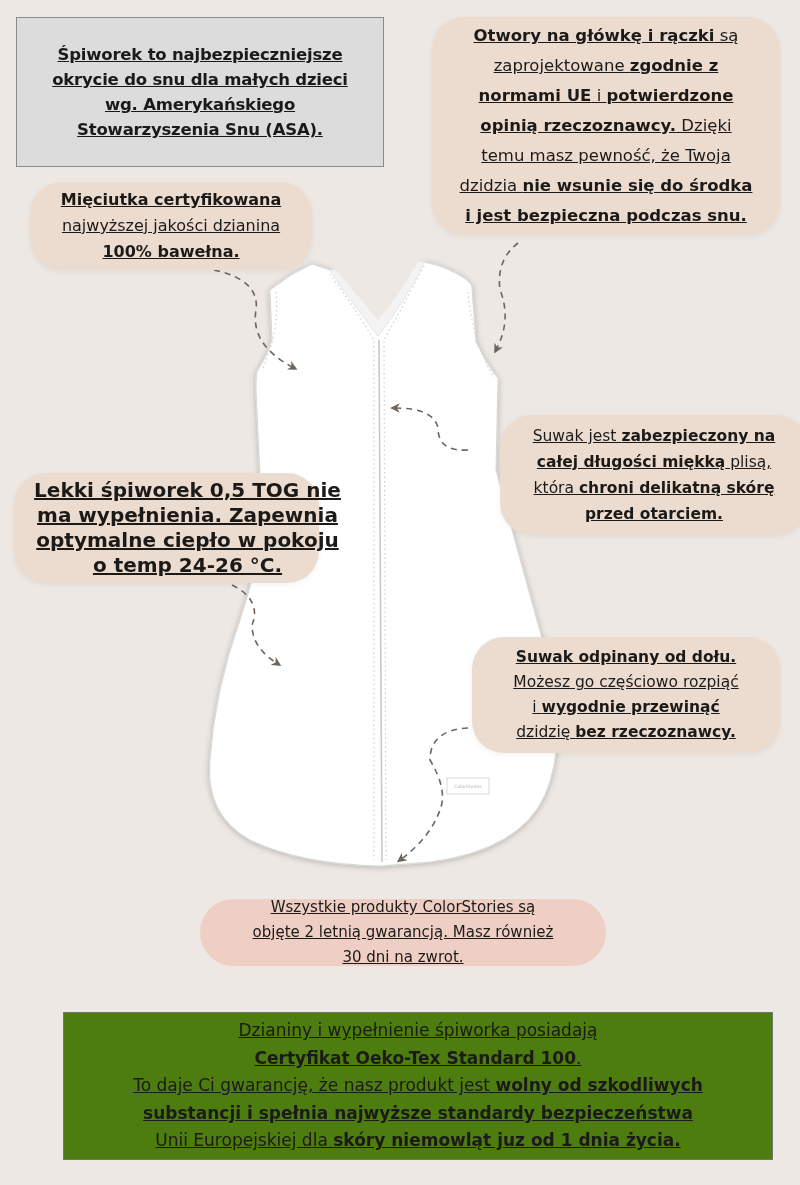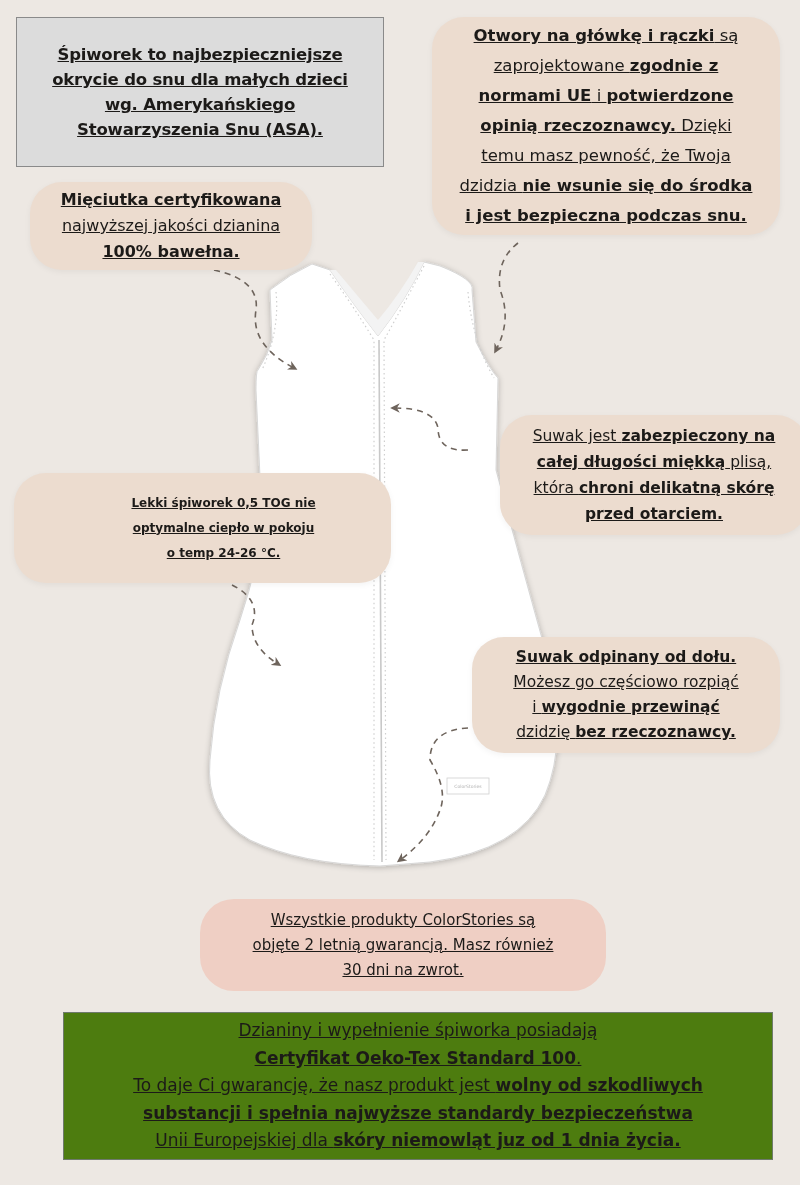--- a/index.html
+++ b/index.html
@@ -40,29 +40,29 @@
   }
   #openings-bubble {
     left: 432px; top: 17px; width: 348px; height: 218px;
     font-size: 16.5px; line-height: 30px;
   }
   #zipper-bubble {
     left: 472px; top: 415px; width: 308px; height: 120px;
     font-size: 15.5px; line-height: 26px; margin-left: 28px;
   }
   #tog-bubble {
-    left: 14px; top: 473px; width: 377px; height: 110px;
-    font-size: 12px; line-height: 25px; font-weight: bold; padding-left: 42px;
+    left: 14px; top: 473px; width: 305px; height: 110px;
+    font-size: 20px; line-height: 25px; font-weight: bold; padding-left: 42px;
   }
   #bottom-zip-bubble {
     left: 472px; top: 637px; width: 308px; height: 116px;
     font-size: 15.5px; line-height: 25px;
   }
   #warranty-bubble {
-    left: 200px; top: 899px; width: 406px; height: 92px;
+    left: 200px; top: 899px; width: 406px; height: 67px;
     background: #efcfc4;
     border-radius: 34px;
     font-size: 15px; line-height: 25px;
   }
   #cert-box {
     left: 63px; top: 1012px; width: 710px; height: 148px;
     background: #4d7c0f;
     border: 1.5px solid #6e7a6c;
     font-size: 17px; line-height: 27.5px;
   }
@@ -149,20 +149,21 @@
 
 <div class="box bubble" id="zipper-bubble">
   <span class="line"><span>Suwak jest </span><b>zabezpieczony na</b></span>
   <span class="line"><b>całej długości miękką</b><span> plisą,</span></span>
   <span class="line"><span>która </span><b>chroni delikatną skórę</b></span>
   <span class="line b">przed otarciem.</span>
 </div>
 
 <div class="box bubble" id="tog-bubble">
   <span class="line">Lekki śpiworek 0,5 TOG nie</span>
+  <span class="line">ma wypełnienia. Zapewnia</span>
   <span class="line">optymalne ciepło w pokoju</span>
   <span class="line">o temp 24-26  °C.</span>
 </div>
 
 <div class="box bubble" id="bottom-zip-bubble">
   <span class="line b">Suwak odpinany od dołu.</span>
   <span class="line">Możesz go częściowo rozpiąć</span>
   <span class="line"><span>i </span><b>wygodnie przewinąć</b></span>
   <span class="line"><span>dzidzię </span><b>bez  rzeczoznawcy.</b></span>
 </div>

